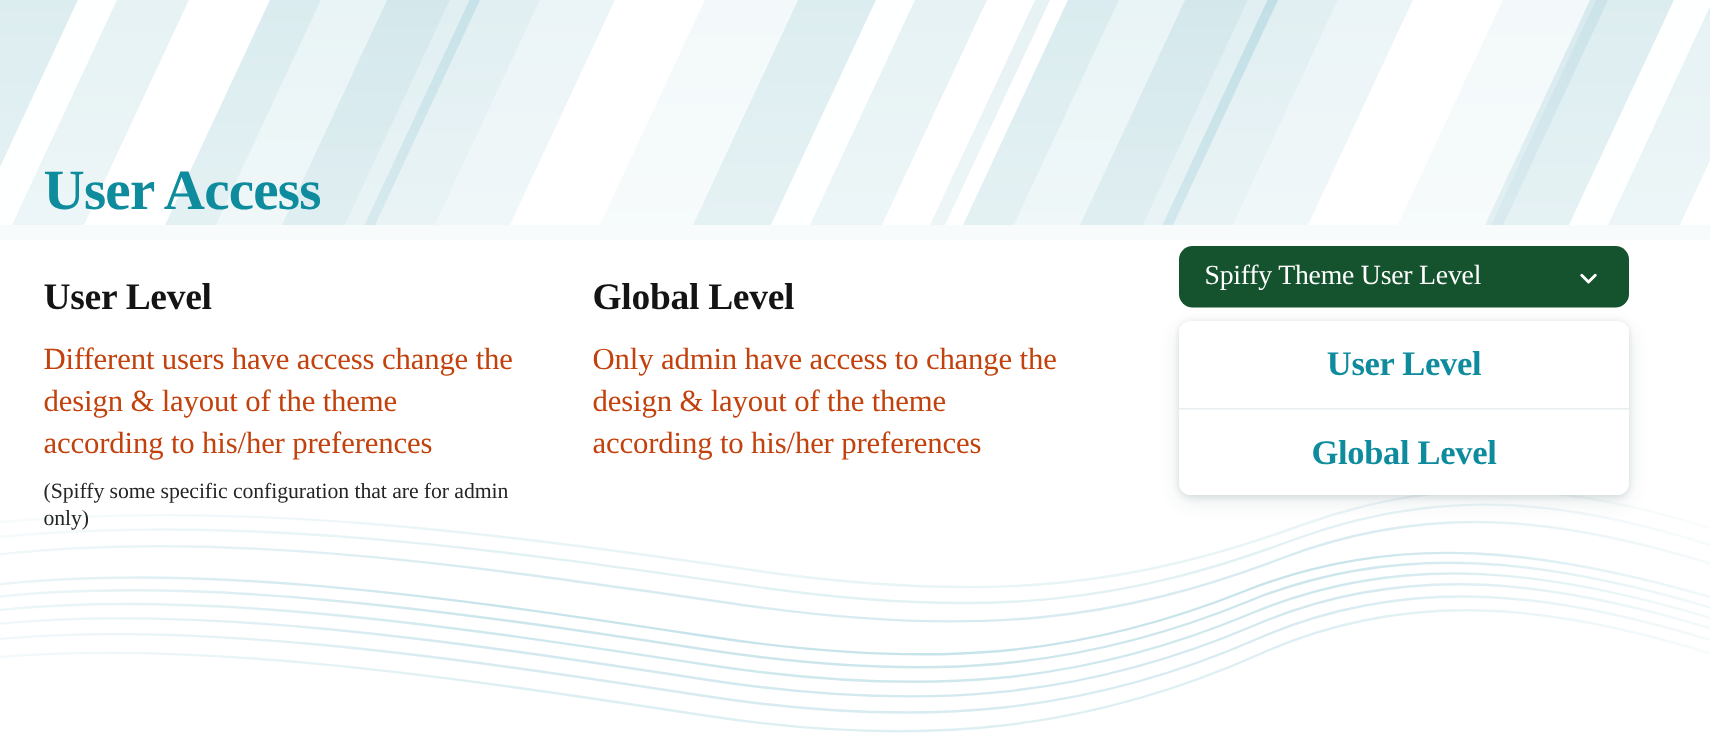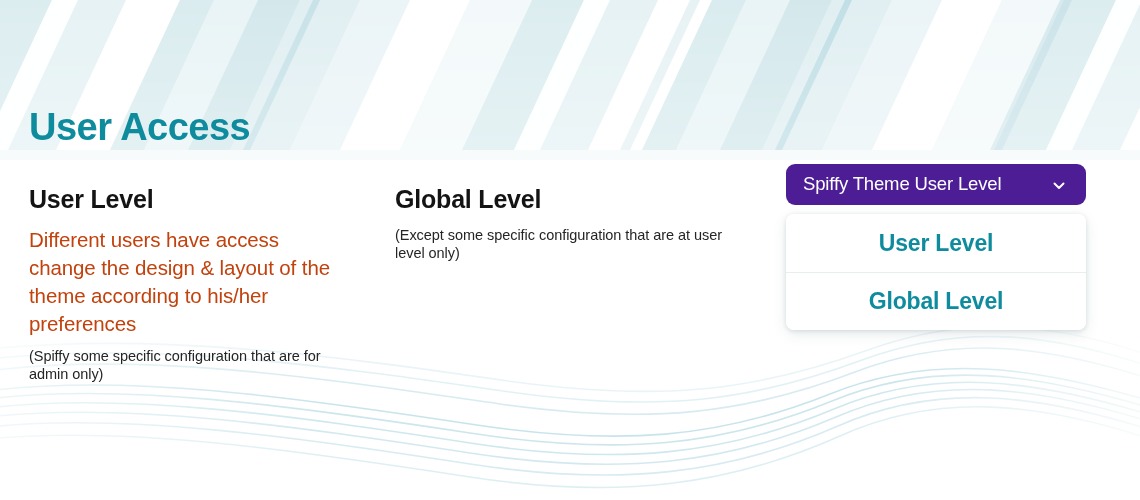--- a/index.html
+++ b/index.html
@@ -16,20 +16,21 @@
     overflow: hidden;
     -webkit-font-smoothing: antialiased;
   }
 
   #stage {
     position: relative;
     width: 1140px;
     height: 500px;
     background: #ffffff;
     overflow: hidden;
+    font-family: Liberation Serif, serif;
   }
 
   
   .bg-layer {
     position: absolute;
     left: 0;
     top: 0;
     width: 1140px;
     height: 500px;
     pointer-events: none;
@@ -107,21 +108,21 @@
     position: absolute;
     left: 786px;
     top: 164px;
     width: 300px;
   }
 
   .dropdown-toggle {
     position: relative;
     height: 41px;
     border-radius: 9px;
-    background: #4c1d95;
+    background: #14532d;
     display: flex;
     align-items: center;
     padding: 0 14px 0 17px;
     cursor: pointer;
   }
 
   .dropdown-toggle-label {
     flex: 1 1 auto;
     font-size: 18.5px;
     color: #ffffff;
@@ -239,21 +240,21 @@
     <div class="page-title">User Access</div>
 
     <div class="col col-user">
       <div class="col-heading">User Level</div>
       <div class="col-body">Different users have access change the design &amp; layout of the theme according to his/her preferences</div>
       <div class="col-note">(Spiffy some specific configuration that are for admin only)</div>
     </div>
 
     <div class="col col-global">
       <div class="col-heading">Global Level</div>
-      <div class="col-note">(Except some specific configuration that are at user level only)</div>
+      <div class="col-body">Only admin have access to change the design &amp; layout of the theme according to his/her preferences</div>
     </div>
 
     <div class="dropdown">
 
       <div class="dropdown-toggle">
         <span class="dropdown-toggle-label">Spiffy Theme User Level</span>
         <span class="chevron">
           <svg viewBox="0 0 24 24" width="18" height="18" fill="none" stroke="#ffffff" stroke-width="2.6" stroke-linecap="round" stroke-linejoin="round">
             <polyline points="6,10 12,16 18,10"></polyline>
           </svg>

